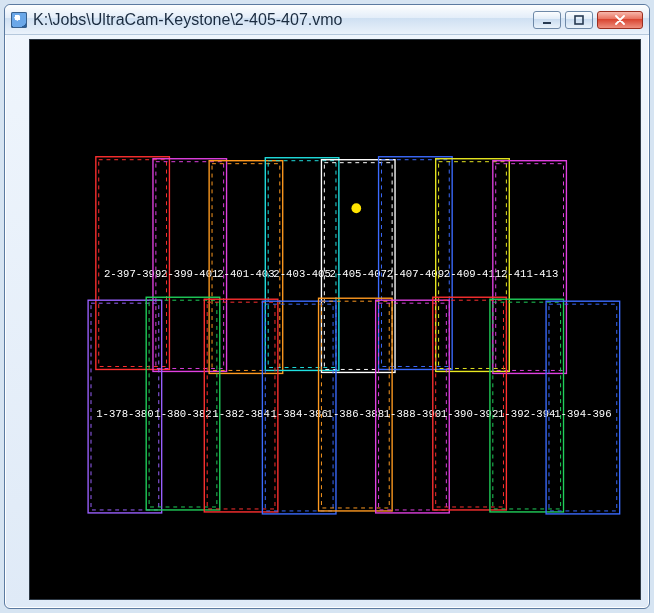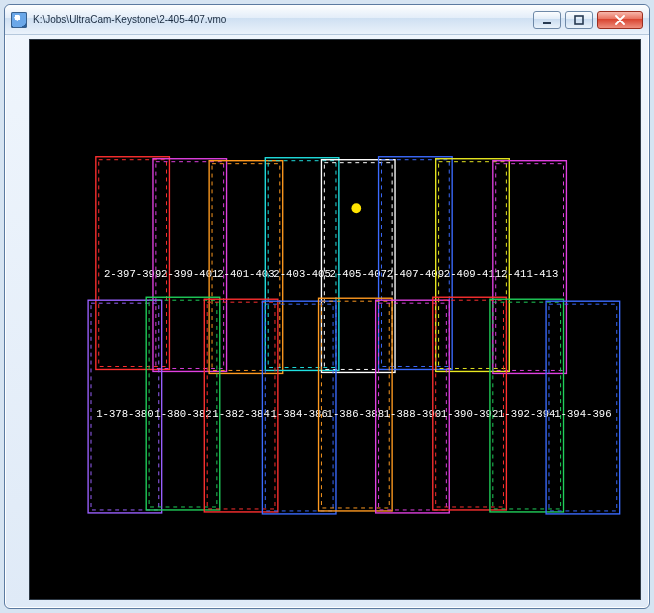--- a/index.html
+++ b/index.html
@@ -18,21 +18,21 @@
     padding: 0 6px; gap: 6px;
     background: linear-gradient(#fdfefe, #e3edf9 45%, #cfe0f2 46%, #eaf2fb);
     border-top-left-radius: 6px; border-top-right-radius: 6px;
     border-bottom: 1px solid #b5c8dc;
   }
   .app-icon {
     width: 16px; height: 16px; border-radius: 2px;
     background: radial-gradient(circle at 40% 35%, #fff 0 20%, #6aa7e8 22% 70%, #2b5e98 72% 100%);
     box-shadow: 0 0 0 1px #375f8c inset;
   }
-  .title { font-size: 10px; color: #1b2c40; white-space: nowrap; overflow: hidden; text-overflow: ellipsis; flex: 1 1 auto; }
+  .title { font-size: 16px; color: #1b2c40; white-space: nowrap; overflow: hidden; text-overflow: ellipsis; flex: 1 1 auto; }
   .winbtns { display: flex; gap: 4px; }
   .winbtn {
     width: 28px; height: 18px; border: 1px solid #6e89a8; border-radius: 3px;
     background: linear-gradient(#fcfdfe, #e1ecf8 45%, #c9dcf0 46%, #e9f2fb);
     display: flex; align-items: center; justify-content: center;
     color: #273a52; cursor: default;
   }
   .winbtn.close {
     width: 46px;
     background: linear-gradient(#f7b7ab, #e8705d 45%, #d84531 46%, #ef8f7e);

